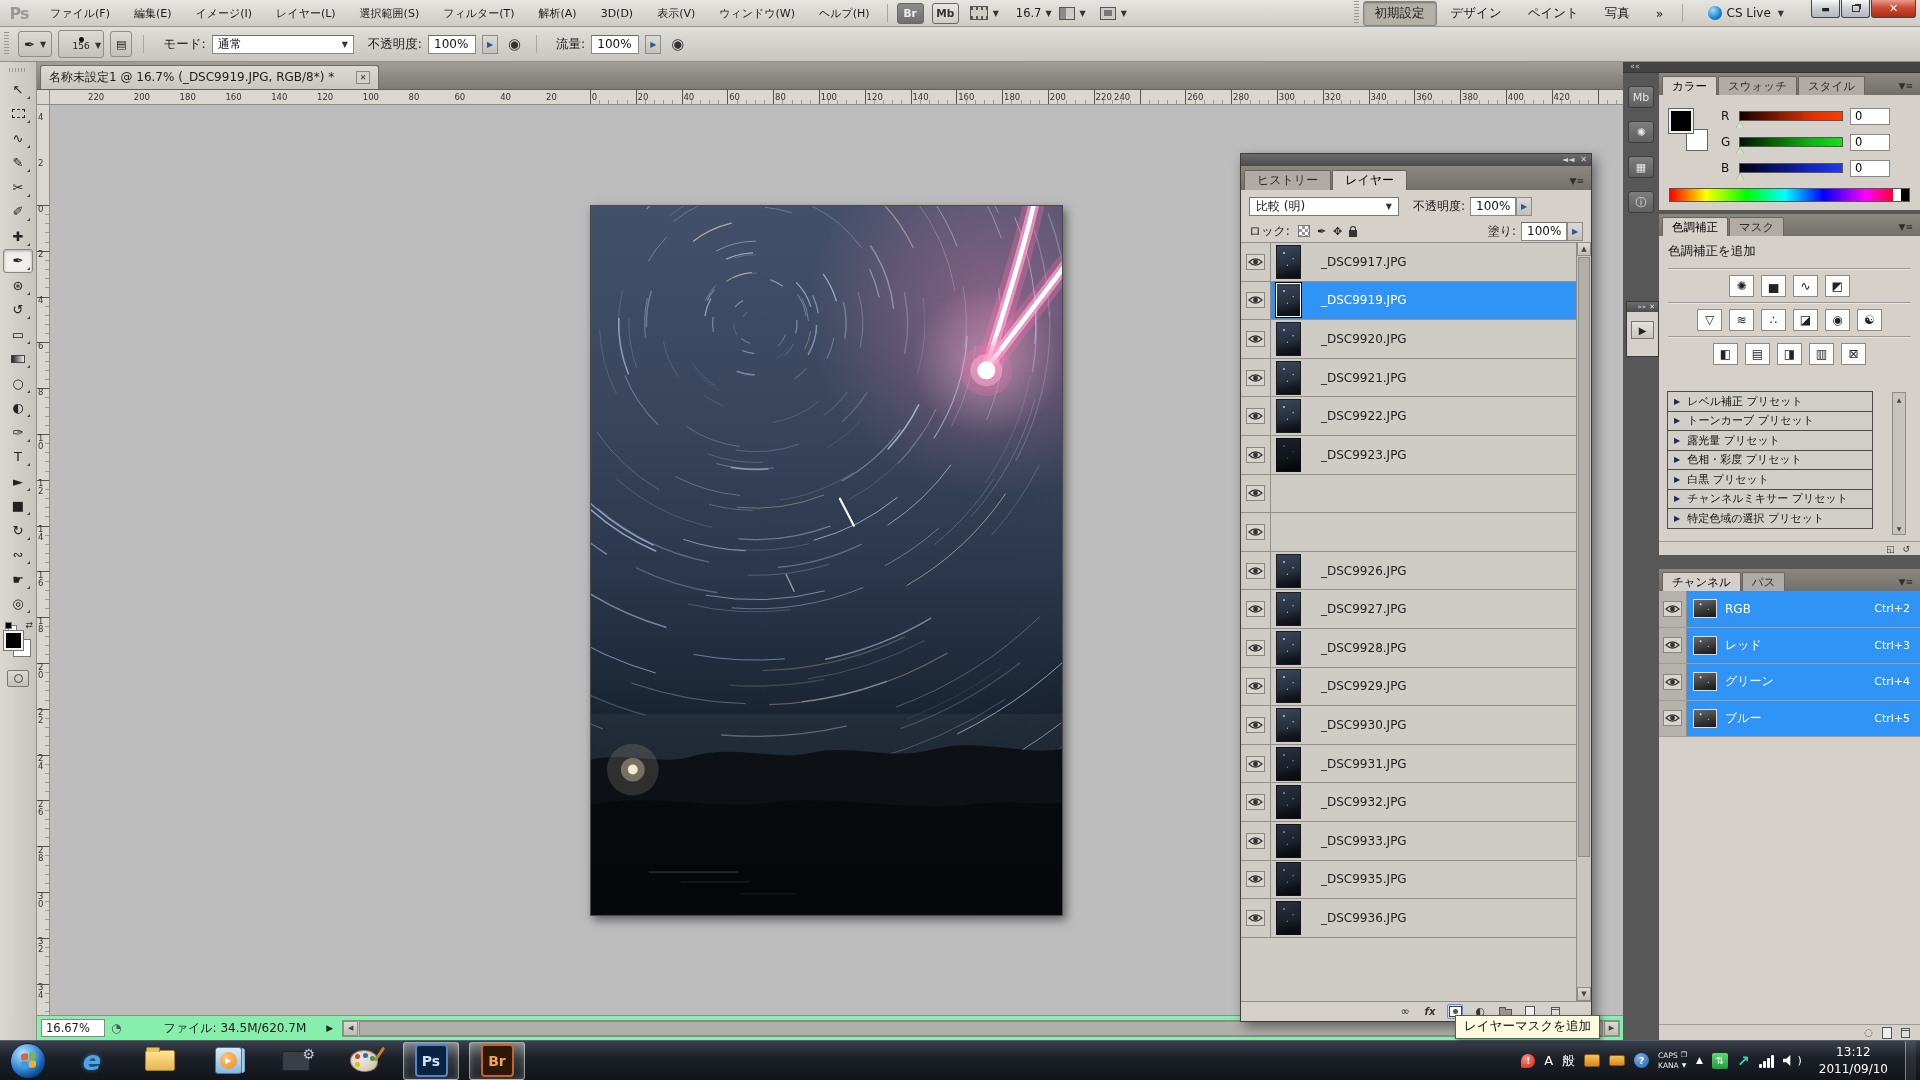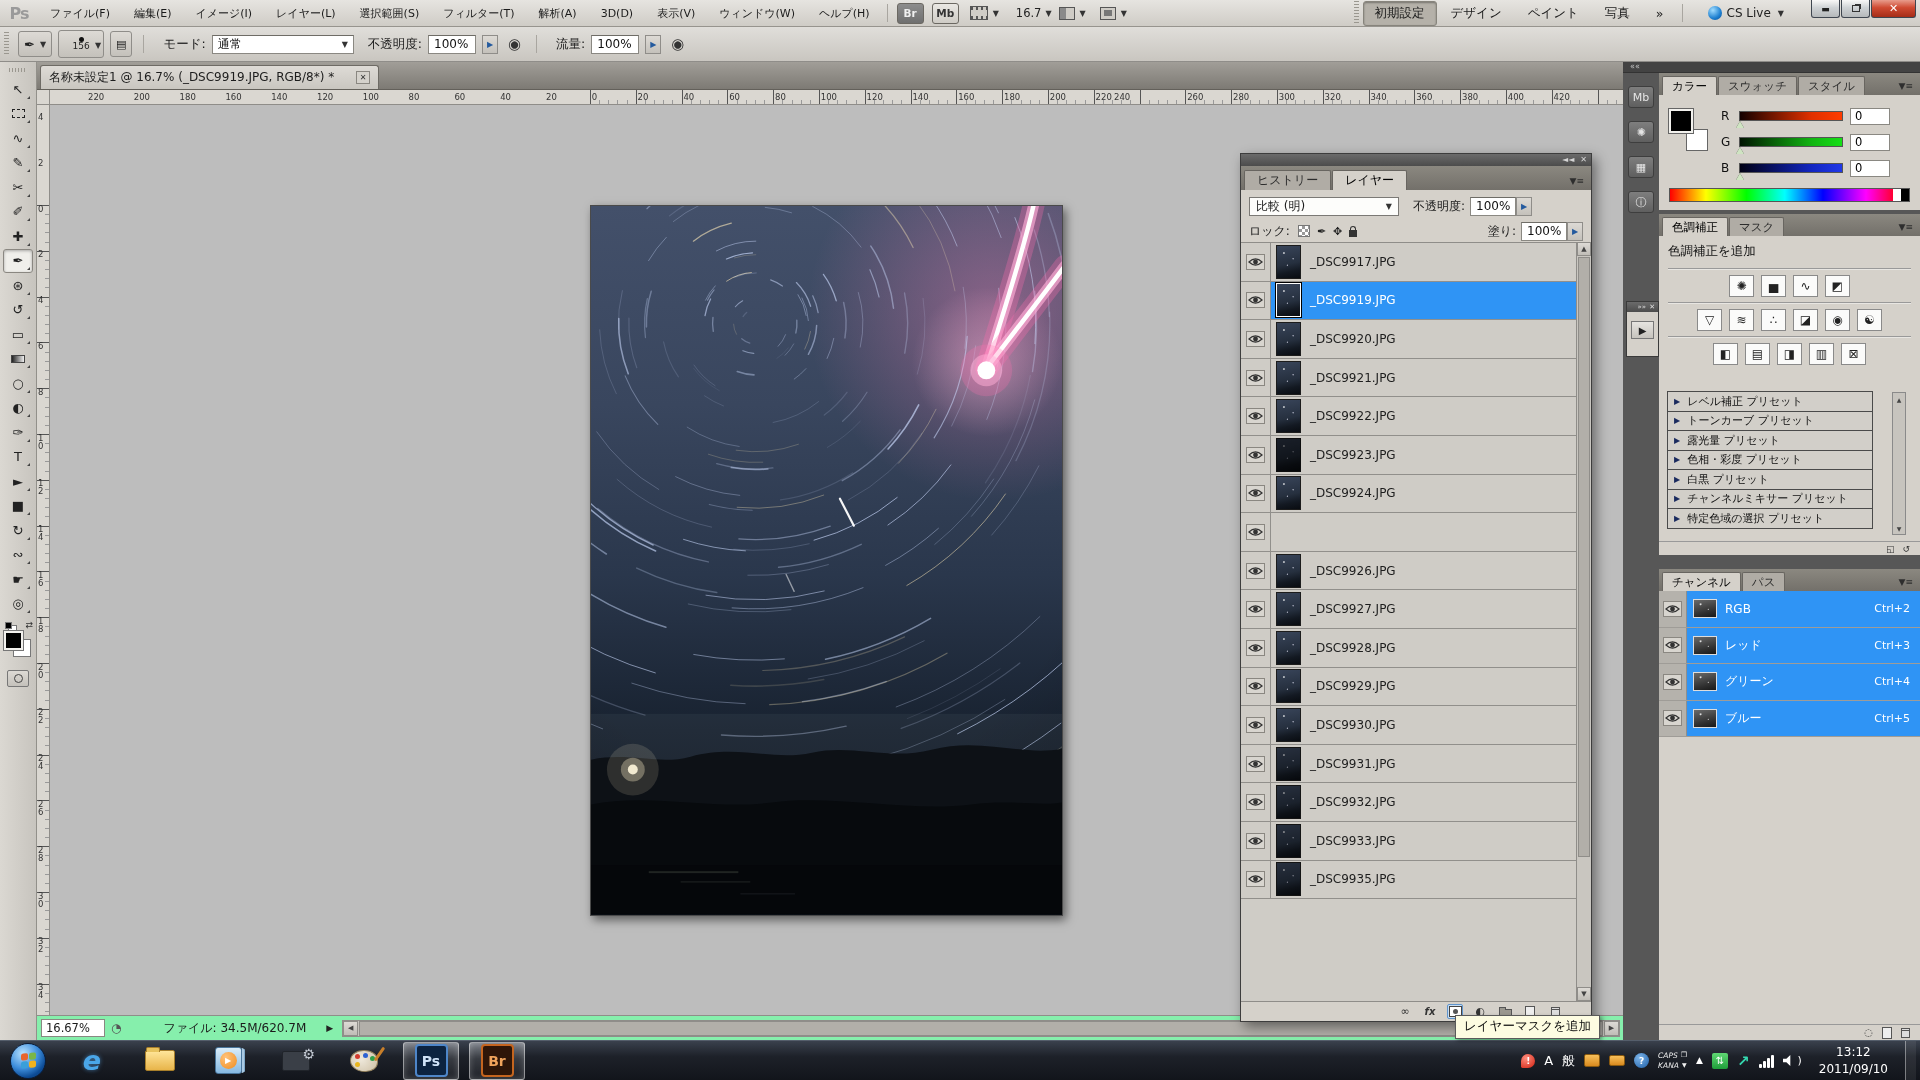--- a/index.html
+++ b/index.html
@@ -101,21 +101,21 @@
 .selbox{width:150px;height:19px;background:#fdfdfb;border:1px solid #7b7975;display:flex;align-items:center;padding:0 6px;font-size:12px;justify-content:space-between;}
 .lockics{display:flex;gap:7px;margin-left:8px;align-items:center;}
 .lockics .checker{width:12px;height:12px;border:1px solid #777;background:linear-gradient(45deg,#999 25%,transparent 25%,transparent 75%,#999 75%) 0 0/6px 6px,linear-gradient(45deg,#999 25%,#fff 25%,#fff 75%,#999 75%) 3px 3px/6px 6px;}
 .lockics .g{font-size:11px;color:#222;}
 .csslock{width:8px;height:7px;background:#333;position:relative;margin-top:4px;}
 .csslock::before{content:'';position:absolute;top:-4px;left:1px;width:4px;height:4px;border:1.5px solid #333;border-bottom:none;border-radius:3px 3px 0 0;}
 #layerlist{position:absolute;top:88px;left:0;right:0;bottom:20px;background:#cfccc6;border-top:1px solid #8f8d89;overflow:hidden;}
 .lrow{height:38.6px;display:flex;border-bottom:1px solid #918f8b;margin-right:15px;}
 .eyecell{width:30px;border-right:1px solid #918f8b;display:flex;align-items:center;justify-content:center;flex-shrink:0;}
 .eyebox{width:19px;height:16px;border:1px solid #8a8781;background:#d8d5cf;display:flex;align-items:center;justify-content:center;}
-.rowrest{flex:1;display:flex;align-items:center;gap:9px;padding-left:5px;font-size:12px;color:#1d1d1d;}
+.rowrest{flex:1;display:flex;align-items:center;gap:20px;padding-left:5px;font-size:12px;color:#1d1d1d;}
 .lrow.selected .rowrest{background:#2f94f5;color:#fff;}
 .lthumb{width:25px;height:34px;border:1px solid #1c1c1c;flex-shrink:0;
  background:radial-gradient(1.5px 1.5px at 30% 22%,#fff,transparent),radial-gradient(1px 1px at 70% 40%,#eef,transparent),radial-gradient(1px 1px at 45% 60%,#dde,transparent),linear-gradient(168deg,#39455a 0%,#26303f 55%,#131922 78%,#090c11 100%);}
 .lrow:nth-child(6) .lthumb,.lrow:nth-child(18) .lthumb{filter:brightness(.45);}
 .lrow:nth-child(n+14) .lthumb{filter:brightness(.7);}
 .lrow.selected .lthumb{border-color:#fff;outline:1px solid #000;}
 #lscroll{position:absolute;top:88px;right:0;bottom:20px;width:15px;background:#c9c6c0;border-left:1px solid #8f8d89;}
 #lscroll .sarr{position:absolute;left:0;right:0;height:14px;background:linear-gradient(#dddad5,#c0bdb7);border:1px solid #8f8d89;font-size:7px;color:#444;display:flex;align-items:center;justify-content:center;}
 #lscroll .sthumb{position:absolute;left:1px;right:1px;top:15px;height:600px;background:#b2afa9;border:1px solid #8f8d89;}
 #lf-footer{position:absolute;bottom:0;left:0;right:0;height:20px;background:#d5d1ca;border-top:1px solid #8f8d89;display:flex;align-items:center;justify-content:flex-end;gap:9px;padding-right:28px;font-size:11px;color:#333;}
@@ -197,21 +197,21 @@
 .paint i:nth-child(3){background:#2ea04a;left:19px;top:5px;}.paint i:nth-child(4){background:#e8b51d;left:4px;top:11px;}
 .paint::after{content:'';position:absolute;right:-4px;top:-5px;width:3px;height:16px;background:#c87f2a;transform:rotate(35deg);border-radius:2px;}
 .appbtn{width:56px;height:38px;margin:0 5px;border:1px solid rgba(255,255,255,.5);border-radius:3px;background:linear-gradient(rgba(255,255,255,.34),rgba(255,255,255,.12) 45%,rgba(255,255,255,.05));display:flex;align-items:center;justify-content:center;box-shadow:inset 0 0 6px rgba(255,255,255,.25);}
 .pstile{width:33px;height:33px;background:#0c2340;border:2px solid #4e86c9;border-radius:4px;color:#cfe2f7;font-weight:bold;font-size:14px;display:flex;align-items:center;justify-content:center;}
 .brtile{width:33px;height:33px;background:#2e1608;border:2px solid #c4651f;border-radius:4px;color:#f0a45c;font-weight:bold;font-size:14px;display:flex;align-items:center;justify-content:center;}
 #tray{margin-left:auto;display:flex;align-items:center;gap:9px;padding-right:4px;color:#fff;}
 .trayic{font-size:13px;line-height:1;display:flex;align-items:center;justify-content:center;}
 .redbadge{width:14px;height:14px;border-radius:50% 50% 50% 10%;background:radial-gradient(circle at 35% 30%,#ff8d7d,#d02010);color:#fff;font-size:9px;font-weight:bold;display:flex;align-items:center;justify-content:center;}
 .orangebox{width:16px;height:13px;background:linear-gradient(#f8c05a,#d98a1f);border:1px solid #8a5a10;border-radius:2px;}
 .helpc{width:15px;height:15px;border-radius:50%;background:radial-gradient(circle at 35% 30%,#7db4e8,#1d5fa8);font-size:9px;font-weight:bold;display:flex;align-items:center;justify-content:center;}
-.imeblock{font-size:7.5px;line-height:1.3;color:#f0f0f0;display:flex;flex-direction:column;font-style:italic;}
+.imeblock{font-size:7.5px;line-height:1.3;color:#f0f0f0;display:flex;flex-direction:column;}
 .imeblock .r{display:flex;gap:3px;align-items:center;}
 .greenic{width:16px;height:16px;background:linear-gradient(#5fd873,#1f9e3a);border-radius:2px;color:#fff;font-size:10px;display:flex;align-items:center;justify-content:center;}
 .tealarrow{color:#35d8b0;font-size:15px;font-weight:bold;}
 .bars{display:flex;align-items:flex-end;gap:1px;height:14px;}
 .bars i{width:3px;background:#fff;border-radius:1px;}
 .speaker{width:12px;height:12px;background:#fff;clip-path:polygon(0 35%,32% 35%,65% 5%,65% 95%,32% 65%,0 65%);}
 .spkwave{color:#fff;font-size:11px;margin-left:-6px;}
 #clockblk{text-align:center;font-size:12px;line-height:1.35;color:#fff;padding:0 8px;}
 #showdesk{width:11px;height:40px;border-left:1px solid rgba(255,255,255,.4);background:rgba(255,255,255,.07);}
 </style>
@@ -751,24 +751,20 @@
           </div>
           <div class="lrow">
             <div class="eyecell">
               <span class="eyebox">
                 <svg width="15" height="10" viewBox="0 0 16 10">
                   <path d="M1 5 Q8 -1.5 15 5 Q8 11.5 1 5 Z" fill="none" stroke="#333" stroke-width="1.2"></path>
                   <circle cx="8" cy="5" r="2.6" fill="#333"></circle>
                 </svg>
               </span>
             </div>
-            <div class="rowrest">
-              <span class="lthumb"></span>
-              <span>_DSC9924.JPG</span>
-            </div>
           </div>
           <div class="lrow">
             <div class="eyecell">
               <span class="eyebox">
                 <svg width="15" height="10" viewBox="0 0 16 10">
                   <path d="M1 5 Q8 -1.5 15 5 Q8 11.5 1 5 Z" fill="none" stroke="#333" stroke-width="1.2"></path>
                   <circle cx="8" cy="5" r="2.6" fill="#333"></circle>
                 </svg>
               </span>
             </div>
@@ -890,20 +886,34 @@
               <span class="eyebox">
                 <svg width="15" height="10" viewBox="0 0 16 10">
                   <path d="M1 5 Q8 -1.5 15 5 Q8 11.5 1 5 Z" fill="none" stroke="#333" stroke-width="1.2"></path>
                   <circle cx="8" cy="5" r="2.6" fill="#333"></circle>
                 </svg>
               </span>
             </div>
             <div class="rowrest">
               <span class="lthumb"></span>
               <span>_DSC9935.JPG</span>
+            </div>
+          </div>
+          <div class="lrow">
+            <div class="eyecell">
+              <span class="eyebox">
+                <svg width="15" height="10" viewBox="0 0 16 10">
+                  <path d="M1 5 Q8 -1.5 15 5 Q8 11.5 1 5 Z" fill="none" stroke="#333" stroke-width="1.2"></path>
+                  <circle cx="8" cy="5" r="2.6" fill="#333"></circle>
+                </svg>
+              </span>
+            </div>
+            <div class="rowrest">
+              <span class="lthumb"></span>
+              <span>_DSC9936.JPG</span>
             </div>
           </div>
         </div>
       <div id="lscroll">
         <span class="sarr" style="top:0;">▲</span>
         <span class="sthumb"></span>
         <span class="sarr" style="bottom:0;">▼</span>
       </div>
       <div id="lf-footer">
         <span class="fic">∞</span>

